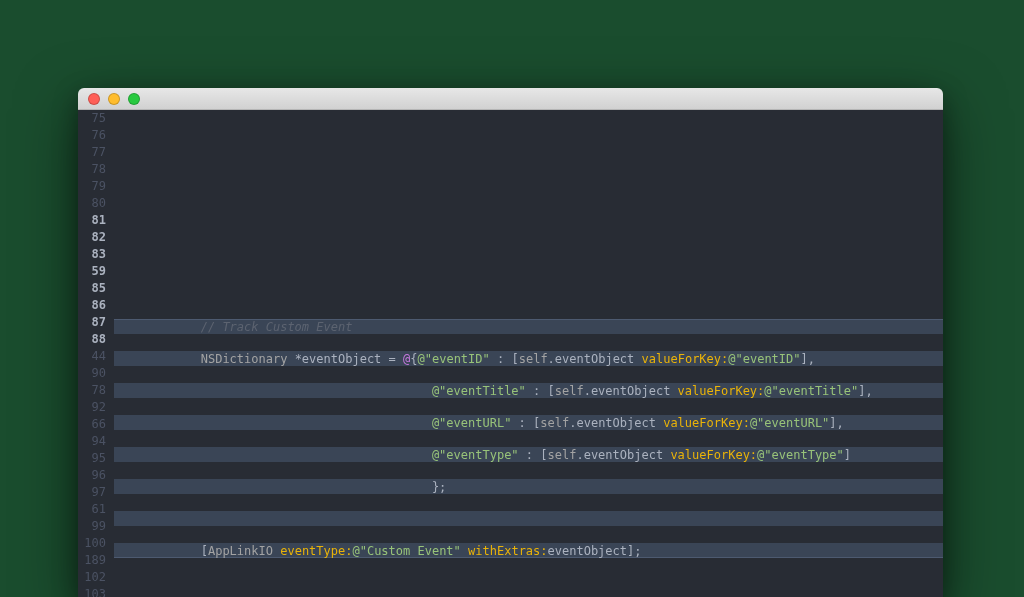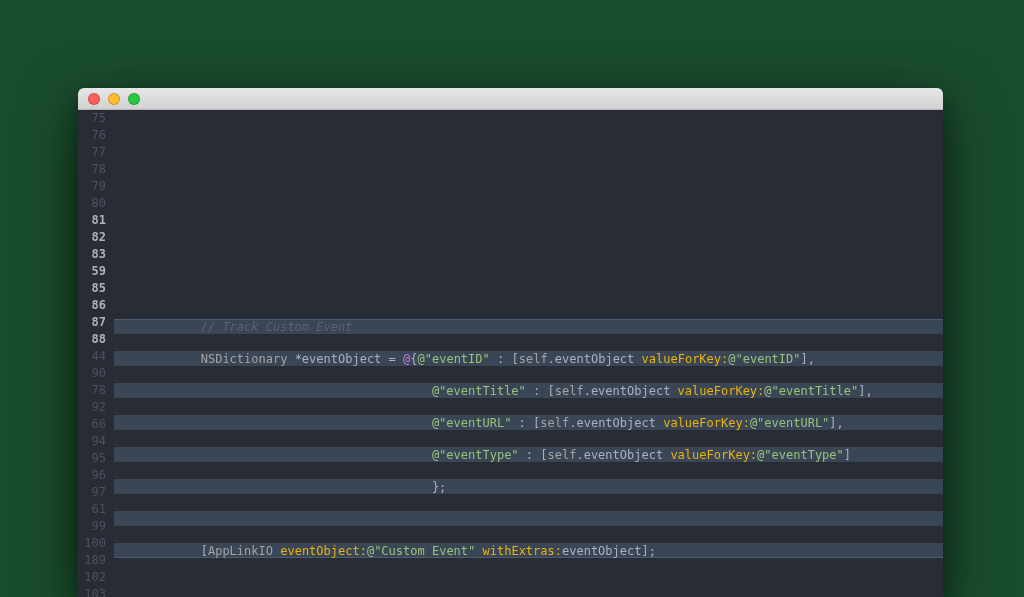--- a/index.html
+++ b/index.html
@@ -125,21 +125,21 @@
 <span class="row"> </span>
 <span class="row"> </span>
 <span class="row"> </span>
 <span class="row hl top">            <span class="c-comment">// Track Custom Event</span></span>
 <span class="row hl">            <span class="c-class">NSDictionary</span> <span class="c-ident">*eventObject</span> <span class="c-punct">=</span> <span class="c-at">@</span><span class="c-punct">{</span><span class="c-string">@"eventID"</span> <span class="c-punct">:</span> <span class="c-punct">[</span><span class="c-self">self</span><span class="c-punct">.</span><span class="c-ident">eventObject</span> <span class="c-method">valueForKey:</span><span class="c-string">@"eventID"</span><span class="c-punct">],</span></span>
 <span class="row hl">                                            <span class="c-string">@"eventTitle"</span> <span class="c-punct">:</span> <span class="c-punct">[</span><span class="c-self">self</span><span class="c-punct">.</span><span class="c-ident">eventObject</span> <span class="c-method">valueForKey:</span><span class="c-string">@"eventTitle"</span><span class="c-punct">],</span></span>
 <span class="row hl">                                            <span class="c-string">@"eventURL"</span> <span class="c-punct">:</span> <span class="c-punct">[</span><span class="c-self">self</span><span class="c-punct">.</span><span class="c-ident">eventObject</span> <span class="c-method">valueForKey:</span><span class="c-string">@"eventURL"</span><span class="c-punct">],</span></span>
 <span class="row hl">                                            <span class="c-string">@"eventType"</span> <span class="c-punct">:</span> <span class="c-punct">[</span><span class="c-self">self</span><span class="c-punct">.</span><span class="c-ident">eventObject</span> <span class="c-method">valueForKey:</span><span class="c-string">@"eventType"</span><span class="c-punct">]</span></span>
 <span class="row hl">                                            <span class="c-punct">};</span></span>
 <span class="row hl"> </span>
-<span class="row hl bot">            <span class="c-punct">[</span><span class="c-class">AppLinkIO</span> <span class="c-method">eventObject:</span><span class="c-string">@"Custom Event"</span> <span class="c-method">withExtras:</span><span class="c-ident">eventObject</span><span class="c-punct">];</span></span>
+<span class="row hl bot">            <span class="c-punct">[</span><span class="c-class">AppLinkIO</span> <span class="c-method">eventType:</span><span class="c-string">@"Custom Event"</span> <span class="c-method">withExtras:</span><span class="c-ident">eventObject</span><span class="c-punct">];</span></span>
 
 
 
 
 
 
 
 
 
 

